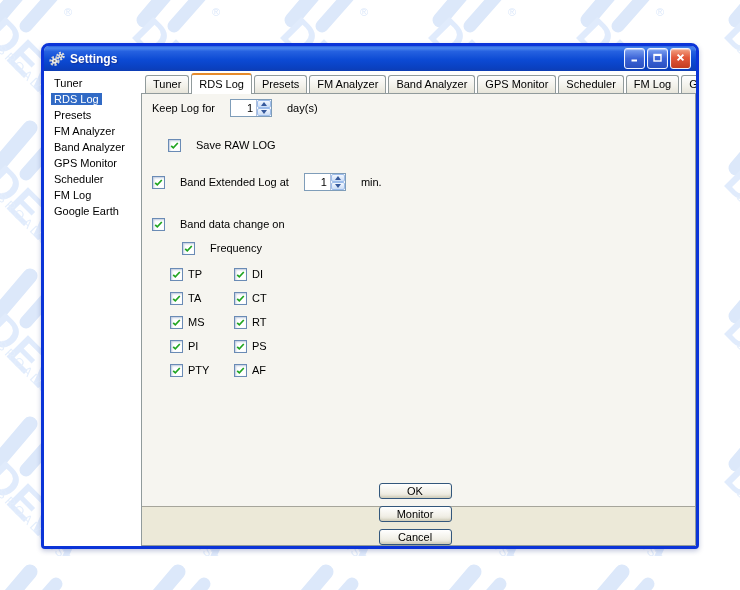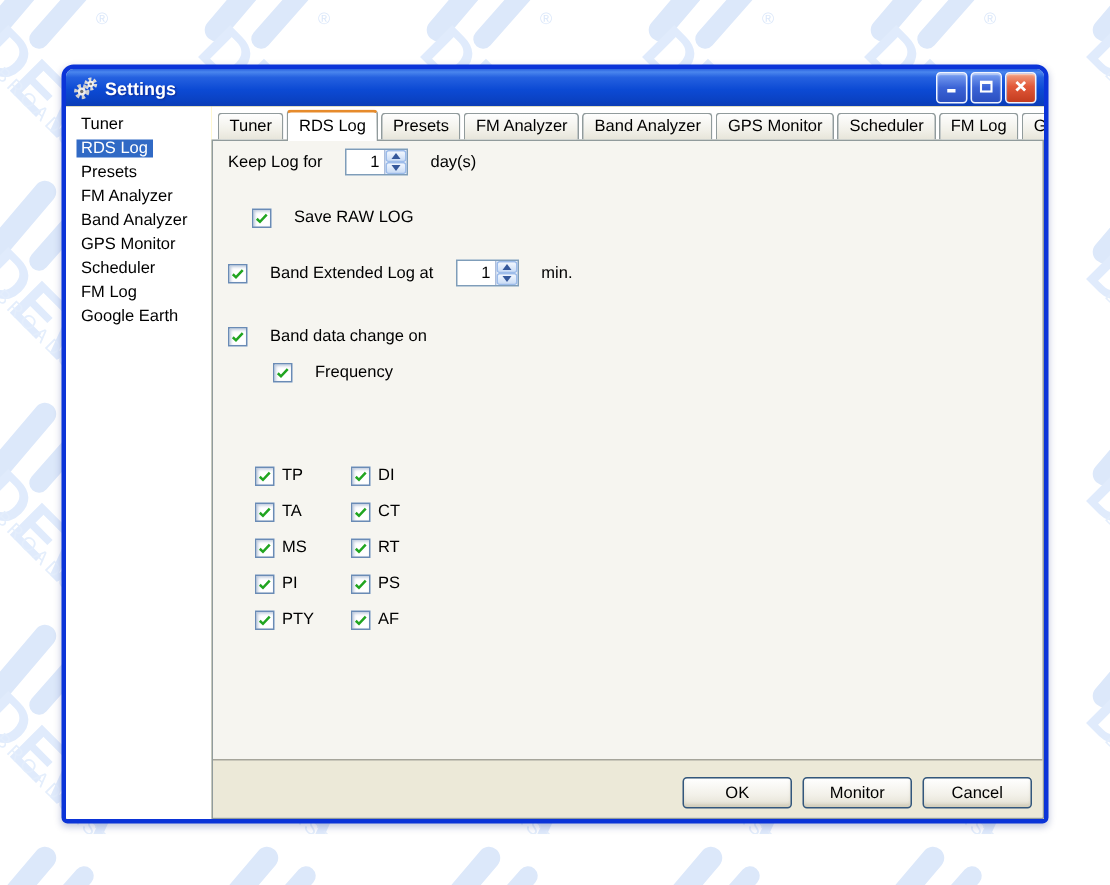--- a/index.html
+++ b/index.html
@@ -56,27 +56,27 @@
   .spinbtns{width:14px;display:flex;flex-direction:column;border-left:1px solid #aebfdd;}
   .sbtn{flex:1;display:flex;align-items:center;justify-content:center;
         background:linear-gradient(180deg,#f2f7fe,#cbddf6);border:1px solid #9dbcea;
         border-radius:2px;margin:0;padding:0;}
   .tri-up{width:0;height:0;border-left:3px solid transparent;border-right:3px solid transparent;
           border-bottom:4px solid #35589b;}
   .tri-dn{width:0;height:0;border-left:3px solid transparent;border-right:3px solid transparent;
           border-top:4px solid #35589b;}
 
   #flag-grid{position:absolute;left:28px;top:168px;display:grid;
-             grid-template-columns:64px max-content;grid-auto-rows:24px;align-items:center;margin-top:43px;}
+             grid-template-columns:64px max-content;grid-auto-rows:24px;align-items:center;}
   .flag-cell{display:flex;align-items:center;gap:5px;}
 
   .footer{position:absolute;left:0;right:0;bottom:0;height:39px;box-sizing:border-box;
           border-top:1px solid #a6a59b;background:#ece9d8;
           display:flex;align-items:center;justify-content:flex-end;gap:7px;
-          padding:5px 7px 0 0;}
+          padding:5px 7px 0 0;flex-direction:column;}
   .btn{width:73px;height:21px;box-sizing:border-box;border:1px solid #33577c;border-radius:3px;
        background:linear-gradient(#ffffff,#f2f0e8 60%,#e3e0d2);
        font-family:"Liberation Sans",sans-serif;font-size:11px;color:#000;
        box-shadow:inset 0 -2px 2px rgba(160,150,120,.25);}
 </style>
 </head>
 <body>
 
 <div class="stage">
 

